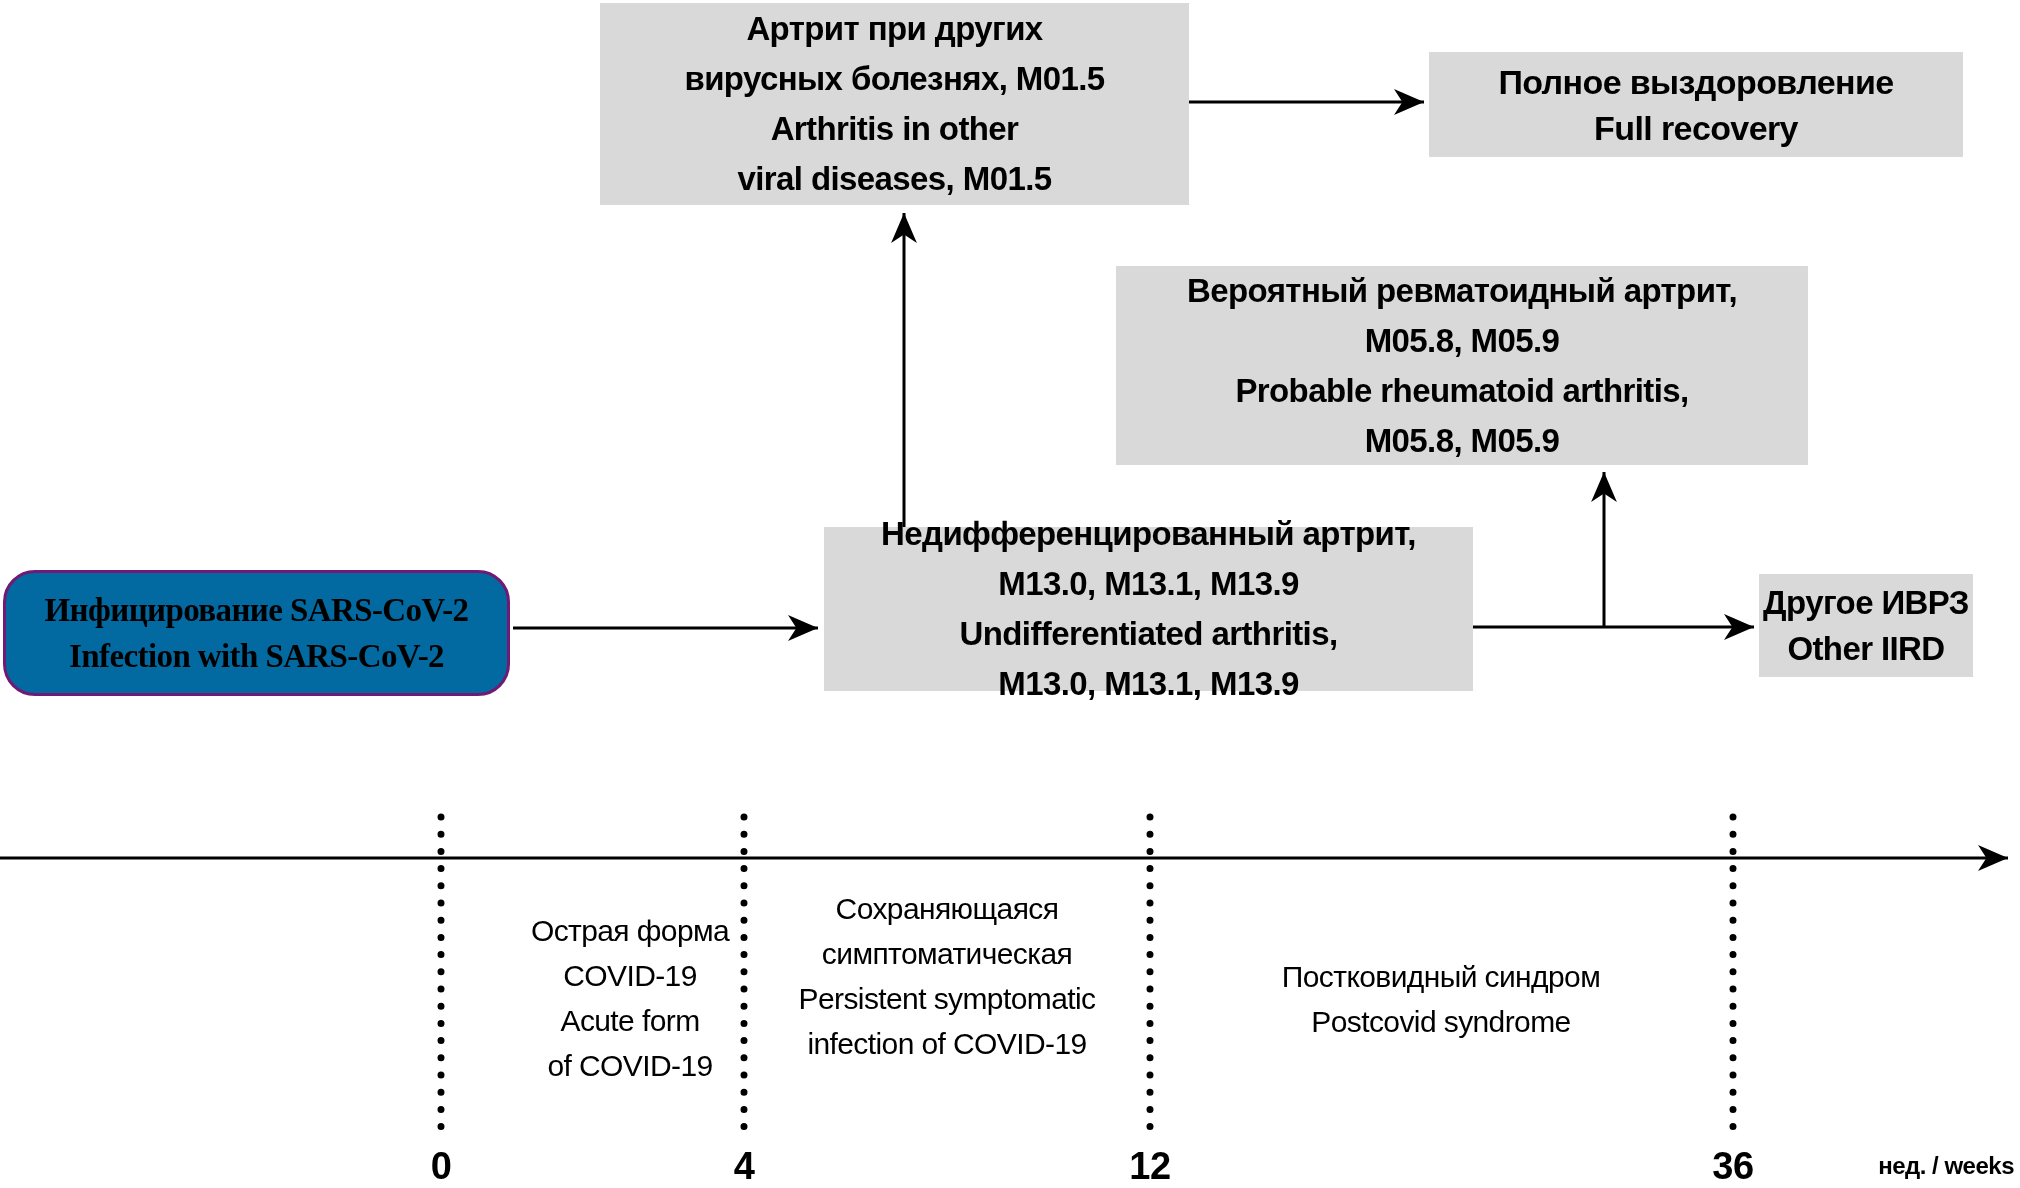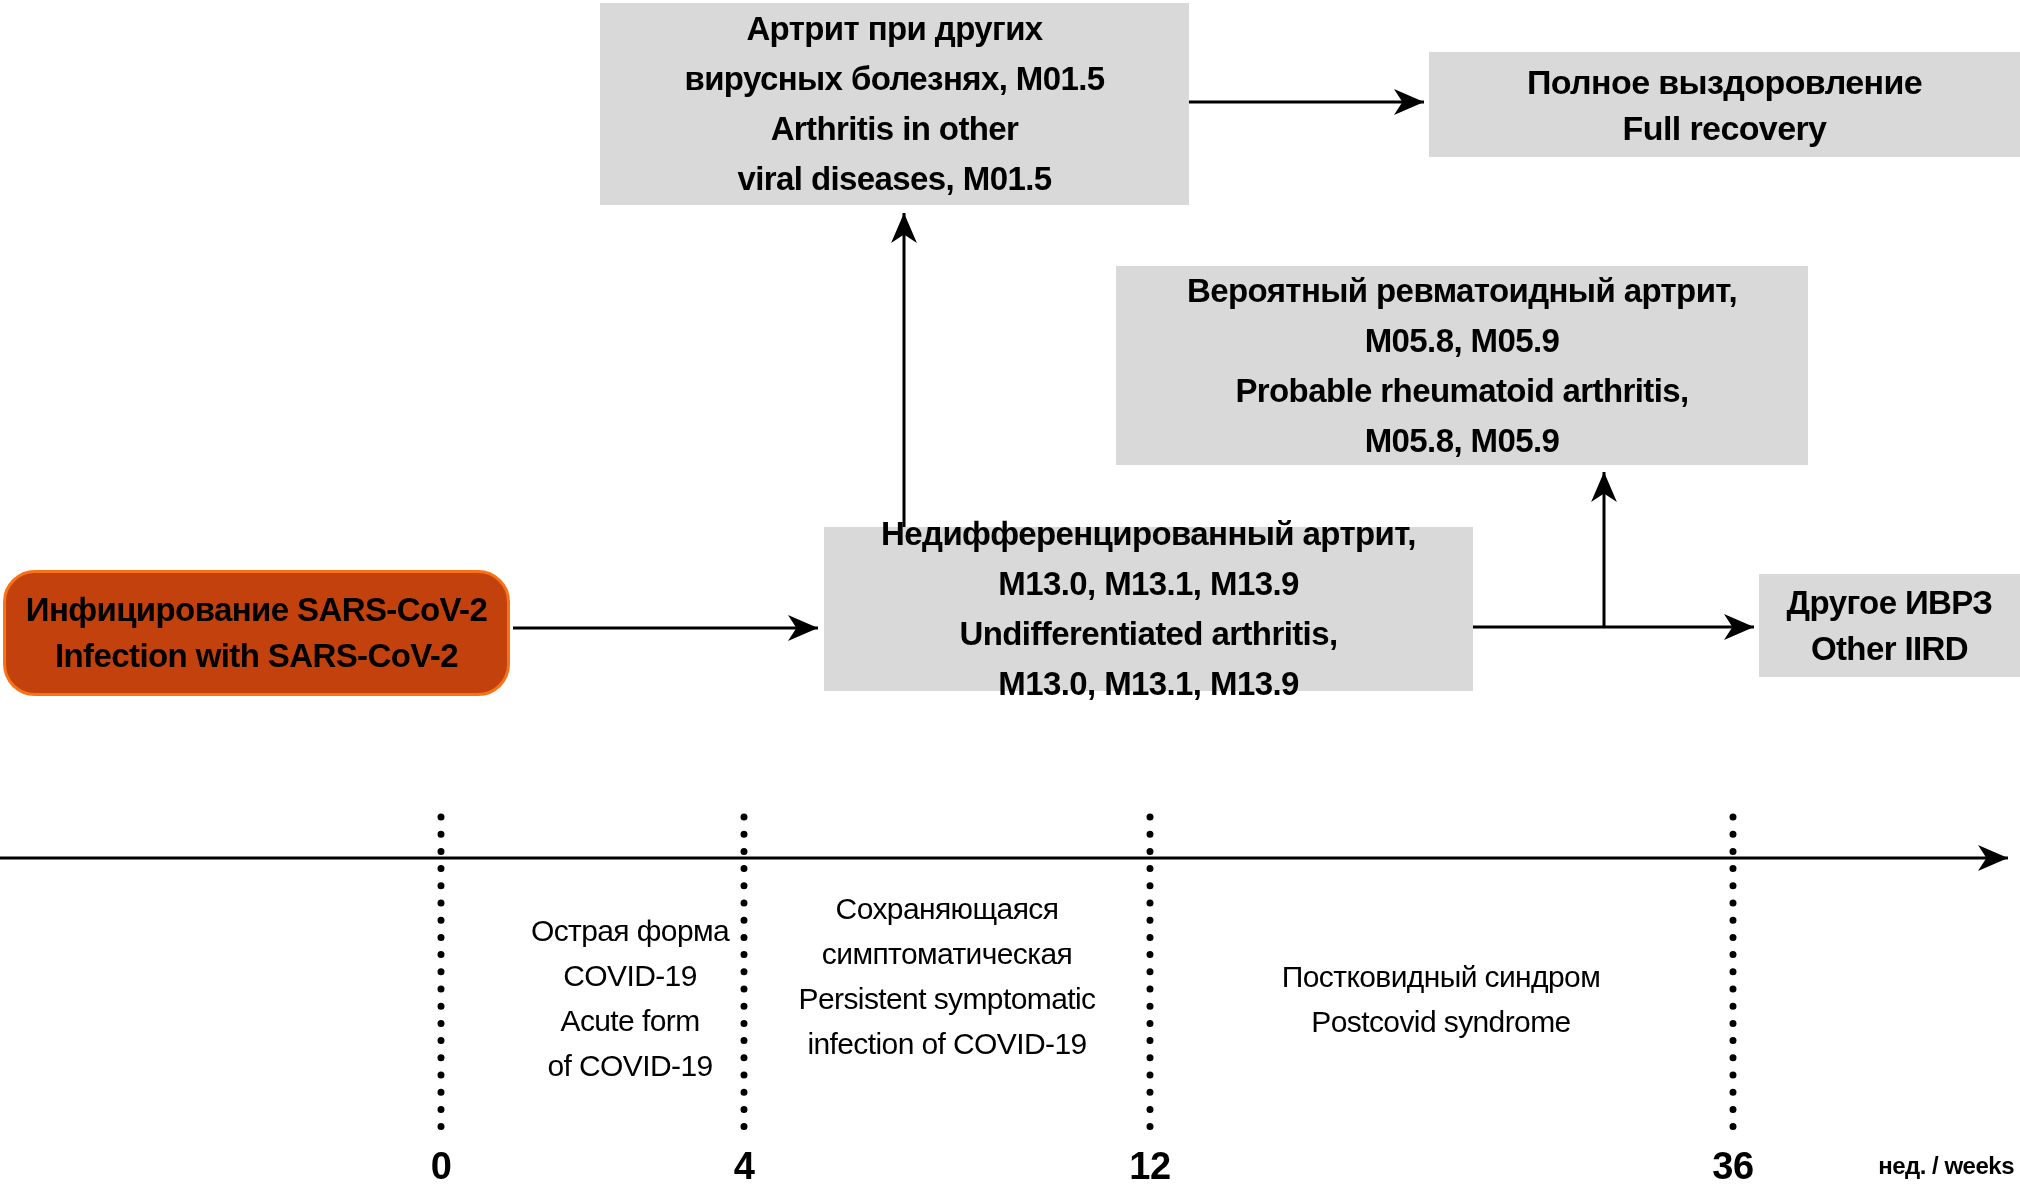--- a/index.html
+++ b/index.html
@@ -23,23 +23,24 @@
     background:var(--box-fill);
     text-align:left;
     font-weight:bold;
     letter-spacing:-0.6px;
     box-sizing:border-box;
   }
   .node .ln{white-space:nowrap;}
   .big{font-size:33px;line-height:50px;}
   .small{font-size:33px;line-height:46px;}
   .node-rounded{
-    background:#c2410c;
-    border:3px solid #f97316;
+    background:#0369a1;
+    border:3px solid #701a75;
     border-radius:32px;
+    font-family:Liberation Serif, serif;
   }
   .phase{
     position:absolute;
     transform:translateX(-50%);
     text-align:center;
     font-size:30px;line-height:45px;
     font-weight:normal;
     letter-spacing:-0.6px;
   }
   .phase .ln{white-space:nowrap;}
@@ -101,21 +102,21 @@
     </g>
   </svg>
 
   <div class="node big" style="left:600px;top:3px;width:589px;height:202px;">
     <div class="ln">Артрит при других</div>
     <div class="ln">вирусных болезнях, М01.5</div>
     <div class="ln">Arthritis in other</div>
     <div class="ln">viral diseases, M01.5</div>
   </div>
 
-  <div class="node small" style="left:1429px;top:52px;width:591px;height:105px;font-size:34px;">
+  <div class="node small" style="left:1429px;top:52px;width:534px;height:105px;font-size:34px;">
     <div class="ln">Полное выздоровление</div>
     <div class="ln">Full recovery</div>
   </div>
 
   <div class="node big" style="left:1116px;top:266px;width:692px;height:199px;">
     <div class="ln">Вероятный ревматоидный артрит,</div>
     <div class="ln">М05.8, М05.9</div>
     <div class="ln">Probable rheumatoid arthritis,</div>
     <div class="ln">M05.8, M05.9</div>
   </div>
@@ -125,21 +126,21 @@
     <div class="ln">Infection with SARS-CoV-2</div>
   </div>
 
   <div class="node big" style="left:824px;top:527px;width:649px;height:164px;">
     <div class="ln">Недифференцированный артрит,</div>
     <div class="ln">М13.0, М13.1, М13.9</div>
     <div class="ln">Undifferentiated arthritis,</div>
     <div class="ln">M13.0, M13.1, M13.9</div>
   </div>
 
-  <div class="node small" style="left:1759px;top:574px;width:261px;height:103px;">
+  <div class="node small" style="left:1759px;top:574px;width:214px;height:103px;">
     <div class="ln">Другое ИВРЗ</div>
     <div class="ln">Other IIRD</div>
   </div>
 
   <div class="phase" style="left:592px;top:908px;margin-left:38px;">
     <div class="ln">Острая форма</div>
     <div class="ln">COVID-19</div>
     <div class="ln">Acute form</div>
     <div class="ln">of COVID-19</div>
   </div>

